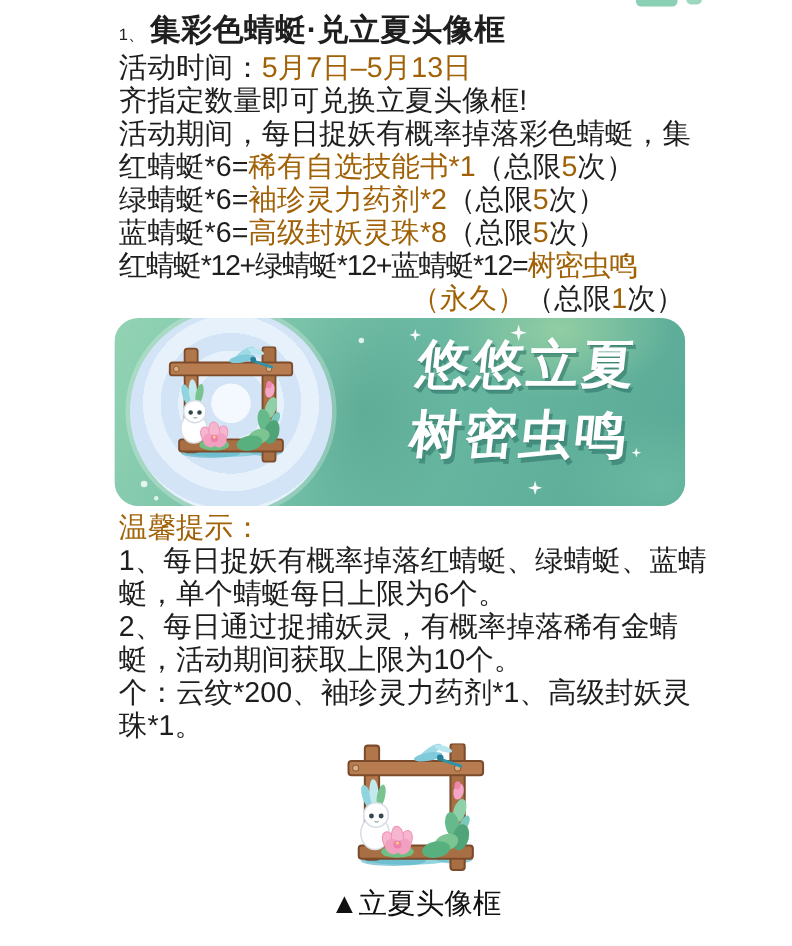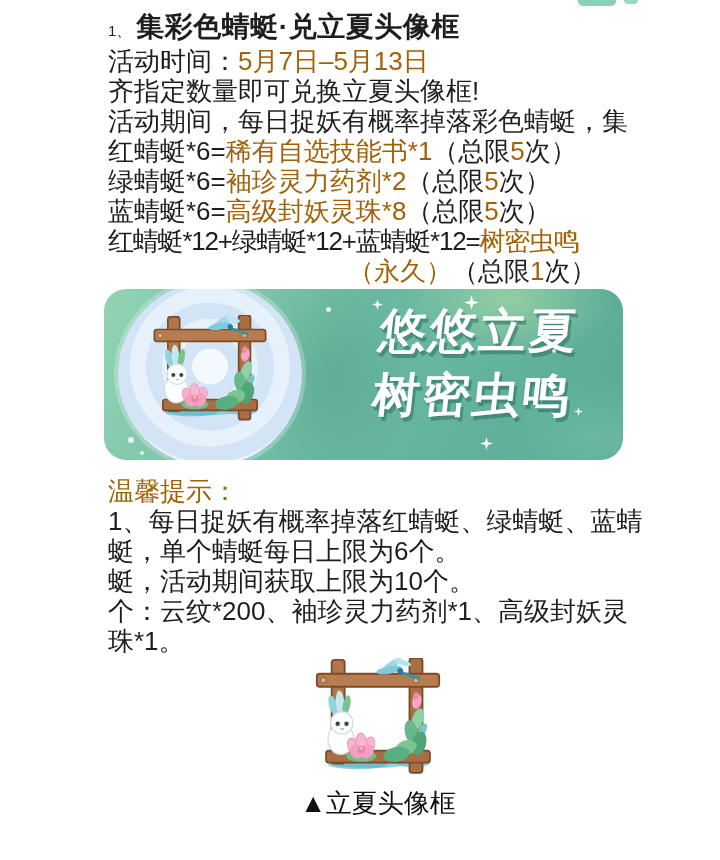--- a/index.html
+++ b/index.html
@@ -42,21 +42,21 @@
   .slogan { position:absolute; left:272px; top:10px; transform:skewX(-6deg);
     font-size:47px; font-weight:900; line-height:64px; letter-spacing:3px; color:#ffffff;
     text-shadow:3px 4px 0 rgba(38,105,96,.50), 0 1px 1px rgba(38,105,96,.35);
     white-space:nowrap; }
 
   .star { position:absolute; background:#ffffff; opacity:.95;
     clip-path:polygon(50% 0,61% 39%,100% 50%,61% 61%,50% 100%,39% 61%,0 50%,39% 39%); }
   .dot { position:absolute; background:#ffffff; border-radius:50%; opacity:.8; }
 
   
-  .tips { margin-top:16px; }
+  .tips { margin-top:4px; }
   .footer-img { margin-top:2px; text-align:center; }
   .footer-img svg { display:block; margin:0 auto; }
   .caption { text-align:center; font-size:26px; line-height:30px; margin-top:4px; color:#111; white-space:nowrap; }
 </style>
 </head>
 <body>
 
 <div class="page">
 
   <div class="top-sliver"></div>
@@ -123,21 +123,21 @@
     </div>
 
     <div id="main-lines">
         <div class="line"><span>活动时间：</span><span class="red">5月7日–5月13日</span></div>
         <div class="line"><span>齐指定数量即可兑换立夏头像框!</span></div>
         <div class="line"><span>活动期间，每日捉妖有概率掉落彩色蜻蜓，集</span></div>
         <div class="line"><span>红蜻蜓*6=</span><span class="red">稀有自选技能书*1</span><span>（总限</span><span class="red">5</span><span>次）</span></div>
         <div class="line"><span>绿蜻蜓*6=</span><span class="red">袖珍灵力药剂*2</span><span>（总限</span><span class="red">5</span><span>次）</span></div>
         <div class="line"><span>蓝蜻蜓*6=</span><span class="red">高级封妖灵珠*8</span><span>（总限</span><span class="red">5</span><span>次）</span></div>
         <div class="line tight"><span>红蜻蜓*12+绿蜻蜓*12+蓝蜻蜓*12=</span><span class="red">树密虫鸣</span></div>
-        <div class="line" style="padding-left: 240px;"><span class="red">（永久）</span><span>（总限</span><span class="red">1</span><span>次）</span></div>
+        <div class="line" style="padding-left: 240px; text-align: center;"><span class="red">（永久）</span><span>（总限</span><span class="red">1</span><span>次）</span></div>
       </div>
 
     <div class="banner">
       <div class="ripple"></div>
       <svg class="banner-frame" width="118" height="115" viewBox="0 0 140 136">
         <use href="#lixia-frame"></use>
       </svg>
       <div class="slogan">
         <div>悠悠立夏</div>
         <div>树密虫鸣</div>
@@ -149,20 +149,21 @@
       <div class="dot" style="left:222px;top:18px;width:5px;height:5px"></div>
       <div class="dot" style="left:24px;top:148px;width:6px;height:6px"></div>
       <div class="dot" style="left:36px;top:162px;width:4px;height:4px"></div>
       <div class="dot" style="left:448px;top:60px;width:4px;height:4px"></div>
     </div>
 
     <div id="tips-lines" class="tips">
         <div class="line"><span class="red">温馨提示：</span></div>
         <div class="line"><span>1、每日捉妖有概率掉落红蜻蜓、绿蜻蜓、蓝蜻</span></div>
         <div class="line"><span>蜓，单个蜻蜓每日上限为6个。</span></div>
+        <div class="line"><span>2、每日通过捉捕妖灵，有概率掉落稀有金蜻</span></div>
         <div class="line"><span>蜓，活动期间获取上限为10个。</span></div>
         <div class="line"><span>个：云纹*200、袖珍灵力药剂*1、高级封妖灵</span></div>
         <div class="line"><span>珠*1。</span></div>
       </div>
 
     <div class="footer-img">
       <svg width="130" height="126" viewBox="0 0 140 136">
         <use href="#lixia-frame"></use>
       </svg>
       <div class="caption">▲立夏头像框</div>

